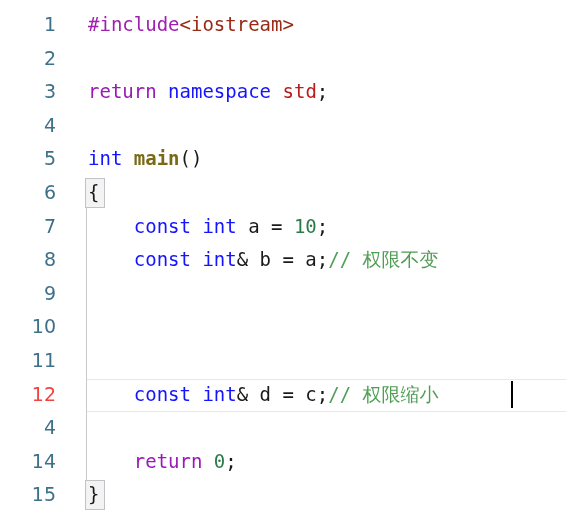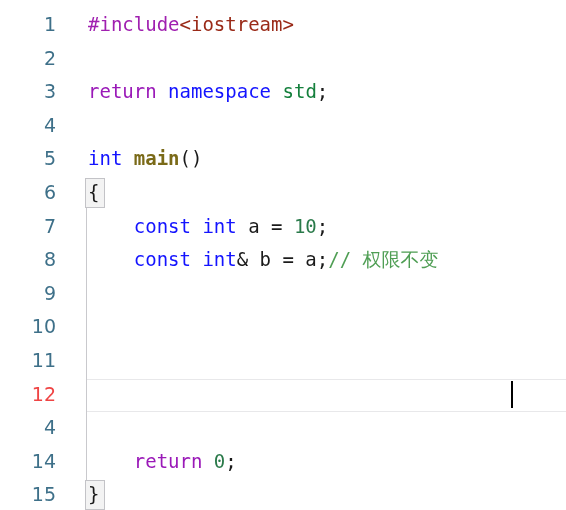--- a/index.html
+++ b/index.html
@@ -83,21 +83,21 @@
     white-space: pre;
     color: #1a1a1a;
     font-family: "DejaVu Sans Mono", "Liberation Mono", monospace;
   }
 
   
   .t-pre      { color: #a020b0; margin-top: 36px; }
   .t-header   { color: #9a2a18; text-align: right; }
   .t-kw       { color: #9a19b8; }
   .t-type     { color: #1414ff; }
-  .t-ns       { color: #15803d; }
+  .t-ns       { color: #b91c1c; }
   .t-fn       { color: #7a6a18; font-weight: bold; }
   .t-num      { color: #2a7a4a; }
   .t-comment  { color: #4f9e54; }
   .t-plain    { color: #1a1a1a; }
 
   
   .caret {
     position: absolute;
     width: 2px;
     background: #000000;
@@ -154,20 +154,21 @@
       </div>
       <div class="row" style="top: 310.4px;">
         <div class="gutter-num">10</div>
         <div class="code"></div>
       </div>
       <div class="row" style="top: 344px;">
         <div class="gutter-num">11</div>
       </div>
       <div class="row" style="top: 377.6px;">
         <div class="gutter-num active">12</div>
+        <div class="code"><span class="t-plain">    </span><span class="t-type">const int</span><span class="t-plain">&amp; d = c;</span><span class="t-comment">// 权限缩小</span></div>
       </div>
       <div class="row" style="top: 411.2px;">
         <div class="gutter-num">4</div>
         <div class="code"></div>
       </div>
       <div class="row" style="top: 444.8px;">
         <div class="gutter-num">14</div>
         <div class="code"><span class="t-plain">    </span><span class="t-kw">return</span><span class="t-plain"> </span><span class="t-num">0</span><span class="t-plain">;</span></div>
       </div>
       <div class="row" style="top: 478.4px;">

